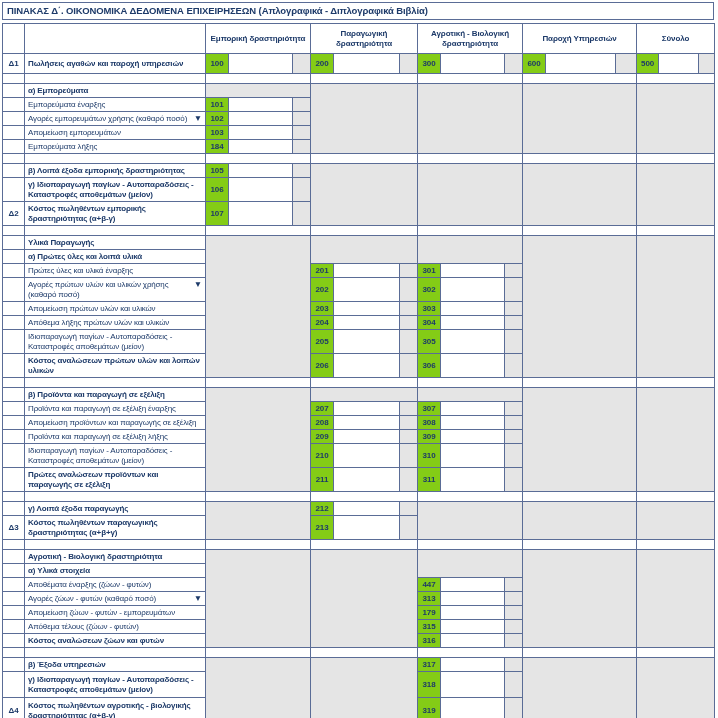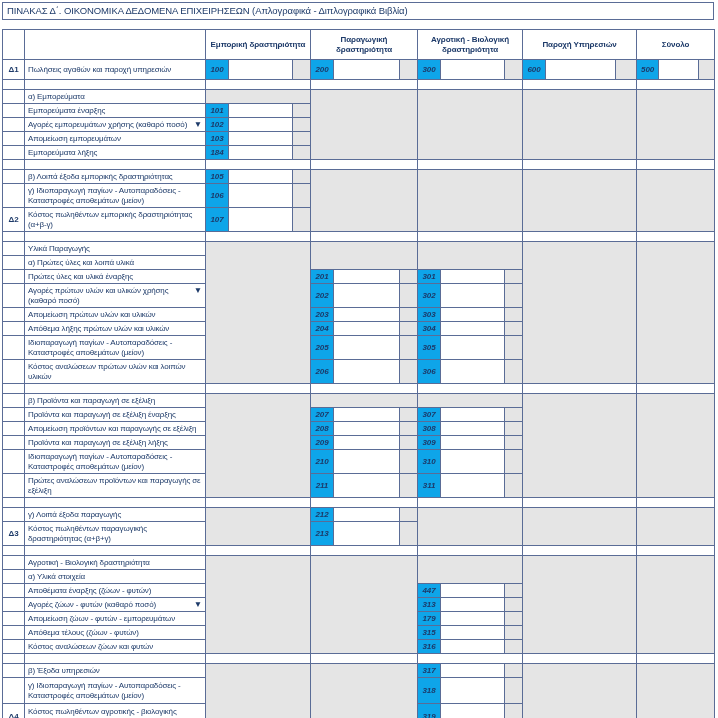--- a/index.html
+++ b/index.html
@@ -1,35 +1,35 @@
 <!DOCTYPE html>
 <html><head>
 <meta charset="utf-8">
 <style>
   html,body{margin:0;padding:0;background:#fff;}
   body{margin:2px;font-family:"Liberation Sans",sans-serif;width:714px;}
   .title-box{
     width:712px;box-sizing:border-box;border:1px solid #5a6c96;
-    color:#1d3a69;font-weight:normal;font-size:9.5px;padding:2px 4px 3px 4px;
-    margin-bottom:9px;letter-spacing:-0.1px;
+    color:#1d3a69;font-weight:bold;font-size:9.5px;padding:2px 4px 3px 4px;
+    margin-bottom:3px;letter-spacing:-0.1px;
   }
   table{border-collapse:collapse;table-layout:fixed;width:712px;}
   td{
     border:1px solid #5a6c96;font-size:8px;color:#1d3a69;
     padding:1px 2px;vertical-align:middle;overflow:hidden;
     line-height:1.25;box-sizing:border-box;
   }
   tr.hdr td{
     font-weight:bold;text-align:center;padding:2px 1px;height:30px;
     letter-spacing:-0.1px;background:#fff;
   }
   td.idc{text-align:center;font-weight:bold;padding:1px 0;background:#fff;}
   td.lbl{letter-spacing:-0.15px;padding:1.5px 3px;background:#fff;}
-  td.lbl.b{font-weight:normal;}
-  td.code{font-weight:bold;text-align:center;padding:1px 0;background:#0ea5e9;letter-spacing:-0.1px;font-style:italic;}
+  td.lbl.b{font-weight:bold;}
+  td.code{font-weight:bold;text-align:center;padding:1px 0;background:#84cc16;letter-spacing:-0.1px;}
   td.inp{background:#fff;cursor:text;}
   td.tail{background:#e5e5e5;}
   td.gray{background:#e5e5e5;}
   tbody tr{height:14px;}
   tr.sp{height:10px;}
   tr.sp td{background:#fff;padding:0;}
   .dd{float:right;font-size:8.5px;line-height:9px;cursor:pointer;margin-left:2px;}
 </style>
 </head>
 <body>

